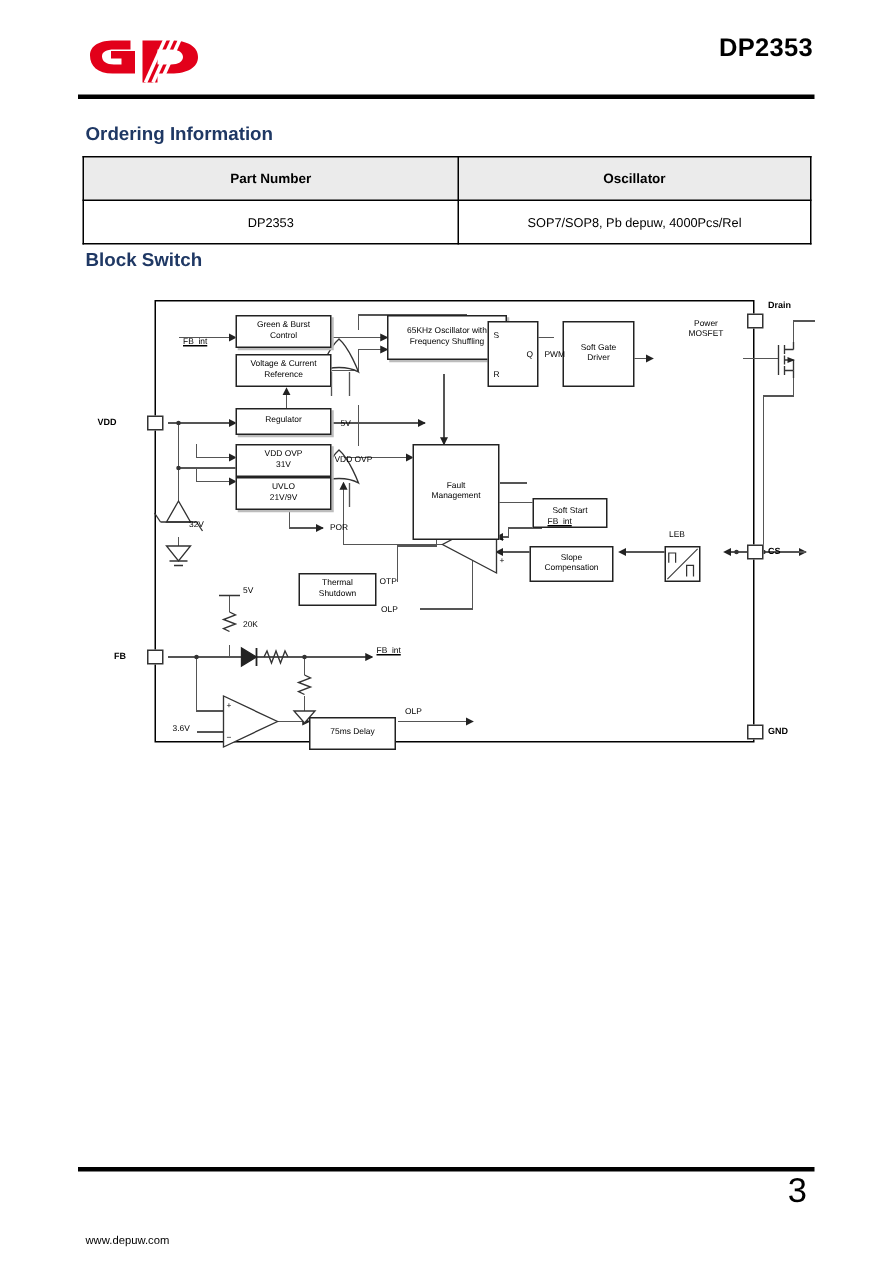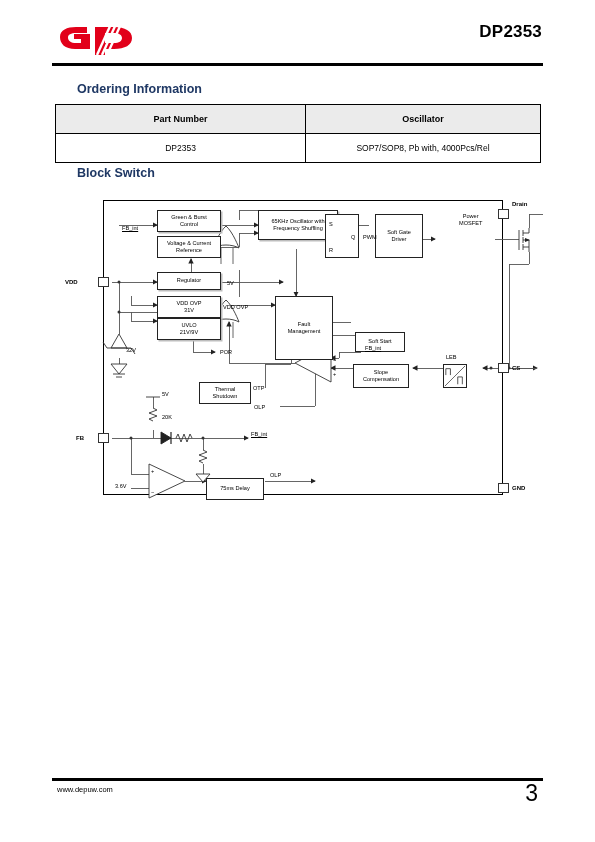--- a/index.html
+++ b/index.html
@@ -10,21 +10,21 @@
   #header{position:absolute;left:0;top:0;width:595px;height:72px;}
   #logo{position:absolute;left:57px;top:24px;width:82px;height:32px;overflow:hidden;}
   #logo svg{display:block;}
   #part-number{position:absolute;right:53px;top:22px;font-size:17px;font-weight:bold;
                letter-spacing:.2px;text-align:right;}
   #tagline{position:absolute;right:53px;top:44px;font-size:10.5px;font-weight:bold;
            font-style:italic;text-align:right;white-space:nowrap;}
   #header-rule{position:absolute;left:52px;top:63px;width:491px;height:3px;background:#000;}
 
   
-  .section-heading{position:absolute;font-size:12.5px;font-weight:bold;color:#1f3864;margin-left:20px;}
+  .section-heading{position:absolute;font-size:12.5px;font-weight:bold;color:#1f3864;}
   #ordering-heading{left:57px;top:82px;}
   #block-heading{left:57px;top:166px;}
 
   
   #ordering-table{position:absolute;left:55px;top:104px;width:486px;
                   border-collapse:collapse;table-layout:fixed;padding-left:16px;}
   #ordering-table th,#ordering-table td{border:1px solid #000;height:26px;
       font-size:9px;font-weight:bold;text-align:center;vertical-align:middle;}
   #ordering-table th{background:#ebebeb;}
   #ordering-table td{font-weight:normal;font-size:8.5px;}
@@ -42,21 +42,21 @@
        font-size:5.6px;line-height:1.28;color:#000;padding:0 1px;}
   .blk.shadow{box-shadow:1.5px 1.5px 0 0 #bdbdbd;}
   .lbl{position:absolute;font-size:5.6px;white-space:nowrap;color:#000;line-height:1;}
   .lbl.u{text-decoration:underline;}
   .pinlbl{position:absolute;font-size:6px;font-weight:bold;white-space:nowrap;}
   .pinbox{position:absolute;width:11px;height:10px;border:1px solid #333;background:#fff;
           box-sizing:border-box;}
 
   
   #footer-rule{position:absolute;left:52px;top:778px;width:491px;height:2.5px;background:#000;}
-  #footer-url{position:absolute;left:57px;top:785px;font-size:7.5px;}
+  #footer-url{position:absolute;left:57px;top:822px;font-size:7.5px;}
   #page-no{position:absolute;right:57px;top:780px;font-size:23px;}
 </style>
 </head>
 <body>
 
 <div id="header">
   <div id="logo">
     <svg width="82" height="32" viewBox="0 0 82 32">
       <g fill="#e2001a">
         <path d="M3 13 C3 6,10 3,19 3 L30 3 L30 9 L19 9 C14 9,11 10.5,11 13.5
@@ -85,21 +85,21 @@
     </colgroup>
   <thead>
     <tr>
       <th>Part Number</th>
       <th>Oscillator</th>
     </tr>
   </thead>
   <tbody>
     <tr>
       <td>DP2353</td>
-      <td>SOP7/SOP8, Pb with, 4000Pcs/Rel</td>
+      <td>SOP7/SOP8, Pb depuw, 4000Pcs/Rel</td>
     </tr>
   </tbody>
 </table>
 
 <div class="section-heading" id="block-heading">Block Switch</div>
 
 <div id="diagram">
   <div id="diagram-border"></div>
 
   <svg class="wires" width="520" height="320">

